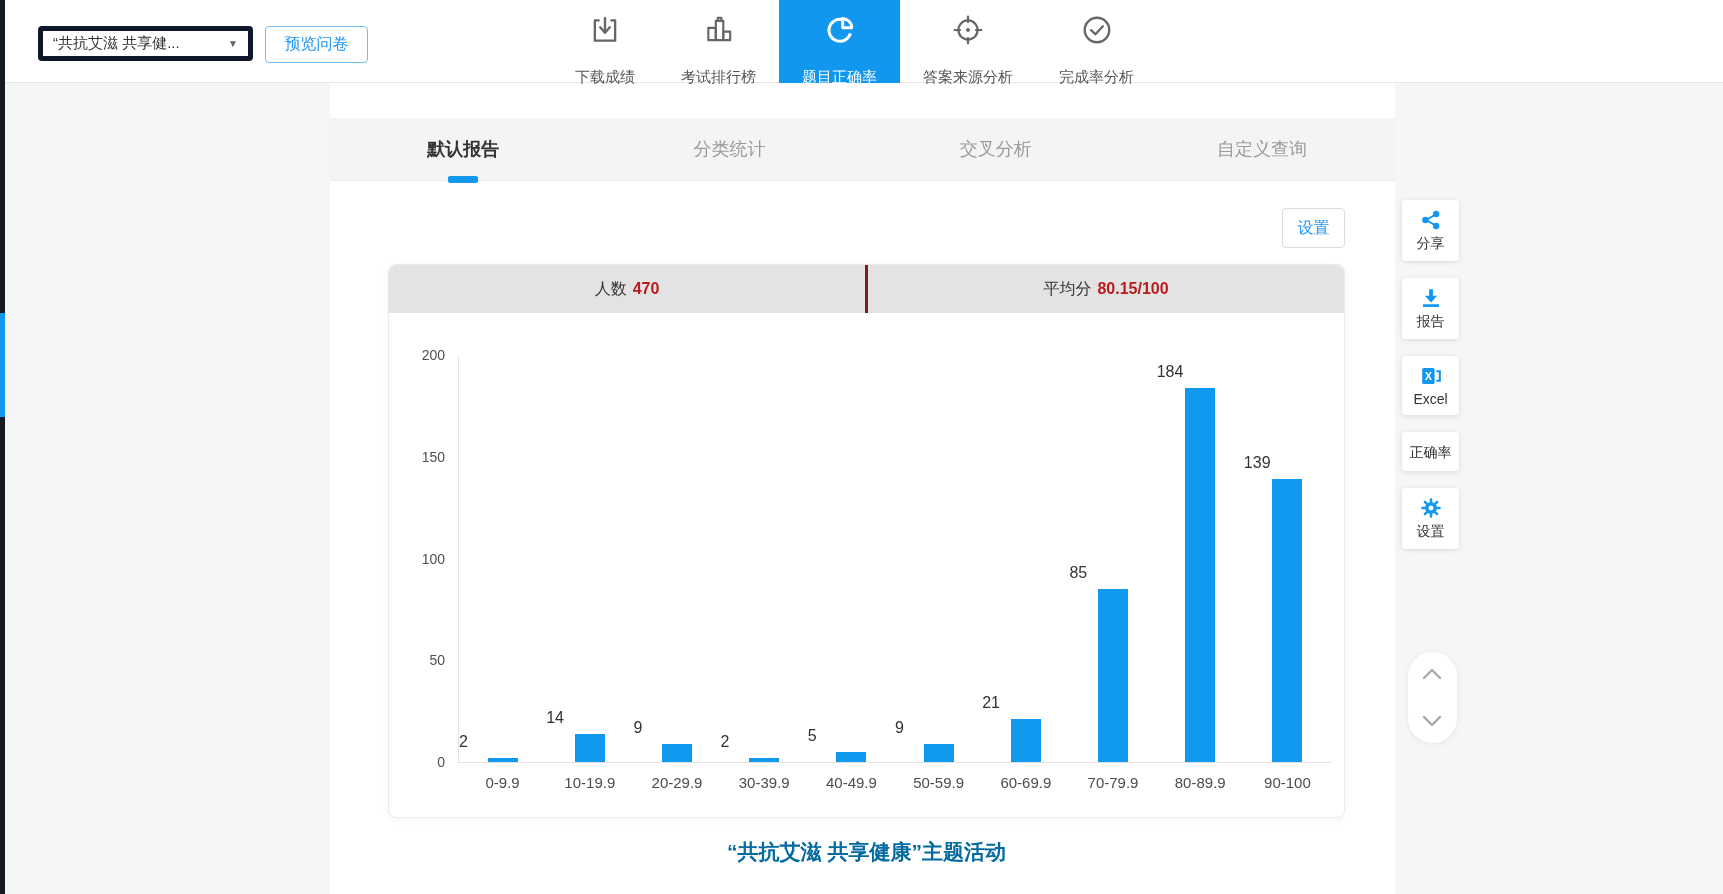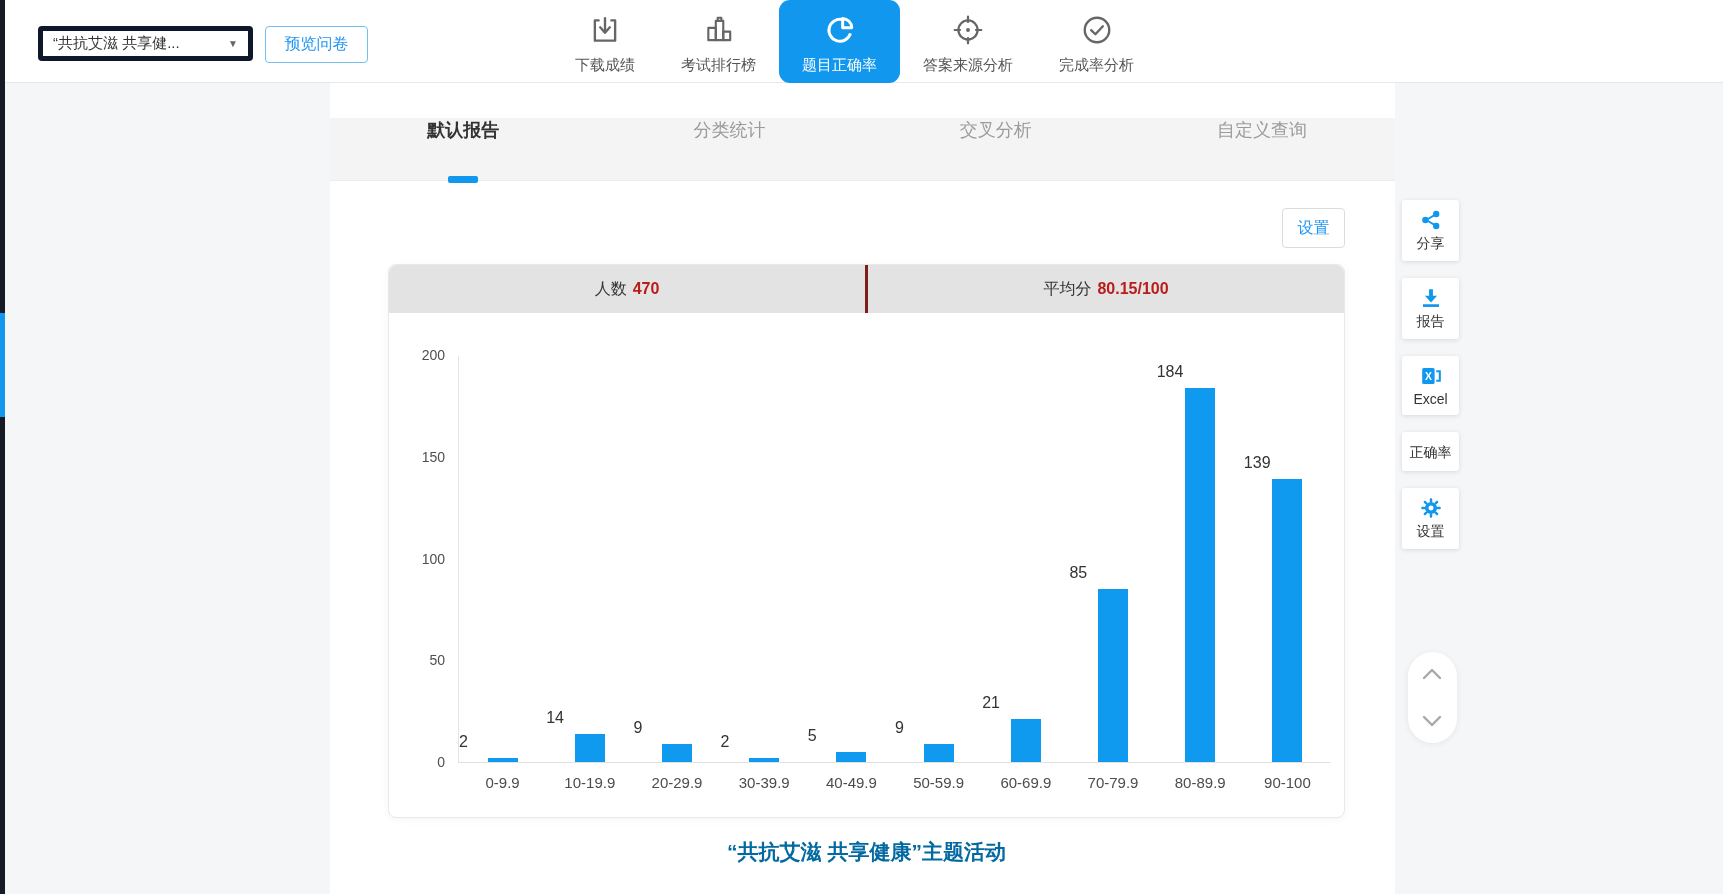--- a/index.html
+++ b/index.html
@@ -19,31 +19,31 @@
   .survey-select .sel-text { flex:1; font-size:15px; color:#333; white-space:nowrap; overflow:hidden; }
   .survey-select .caret { color:#666; font-size:10px; margin-left:6px; }
   .preview-btn { position:absolute; left:265px; top:26px; width:103px; height:37px;
     border:1px solid #74bff2; border-radius:4px; background:#fff; color:#2196f3; font-size:16px; cursor:pointer; }
 
   .top-nav { position:absolute; left:552px; top:0; height:83px; display:flex; }
   .nav-item { height:83px; padding:0 23px; display:flex; flex-direction:column; align-items:center;
     justify-content:flex-start; padding-top:14px; cursor:pointer; color:#666; }
   .nav-item .nav-icon { width:32px; height:32px; display:block; }
   .nav-item .nav-icon svg { width:32px; height:32px; display:block; }
-  .nav-item .nav-label { font-size:15px; margin-top:10px; white-space:nowrap; color:#555; }
-  .nav-item.active { background:#1297ee; color:#fff;border-radius:11px; }
+  .nav-item .nav-label { font-size:15px; margin-top:22px; white-space:nowrap; color:#555; }
+  .nav-item.active { background:#1297ee; color:#fff; }
   .nav-item.active .nav-label { color:#fff; }
 
   
   .content-col { position:absolute; left:330px; top:83px; width:1065px; height:811px; background:#fff; }
 
   
   .tabs-band { position:absolute; left:0; top:35px; width:1065px; height:63px; background:#f4f4f5;
     border-bottom:1px solid #ececec; display:flex; }
-  .tab { flex:1; display:flex; justify-content:center; font-size:18px;
+  .tab { flex:1; display:flex; align-items:center; justify-content:center; font-size:18px;
     color:#9b9b9b; cursor:pointer; position:relative; }
   .tab.active { color:#333; font-weight:bold; }
   .tab .tab-underline { position:absolute; bottom:-3px; left:50%; transform:translateX(-50%);
     width:30px; height:7px; background:#1297ee; border-radius:2px; }
 
   
   .settings-btn { position:absolute; left:952px; top:125px; width:63px; height:40px;
     border:1px solid #dcdcdc; border-radius:4px; background:#fff; color:#2196f3; font-size:16px; cursor:pointer; }
 
   

